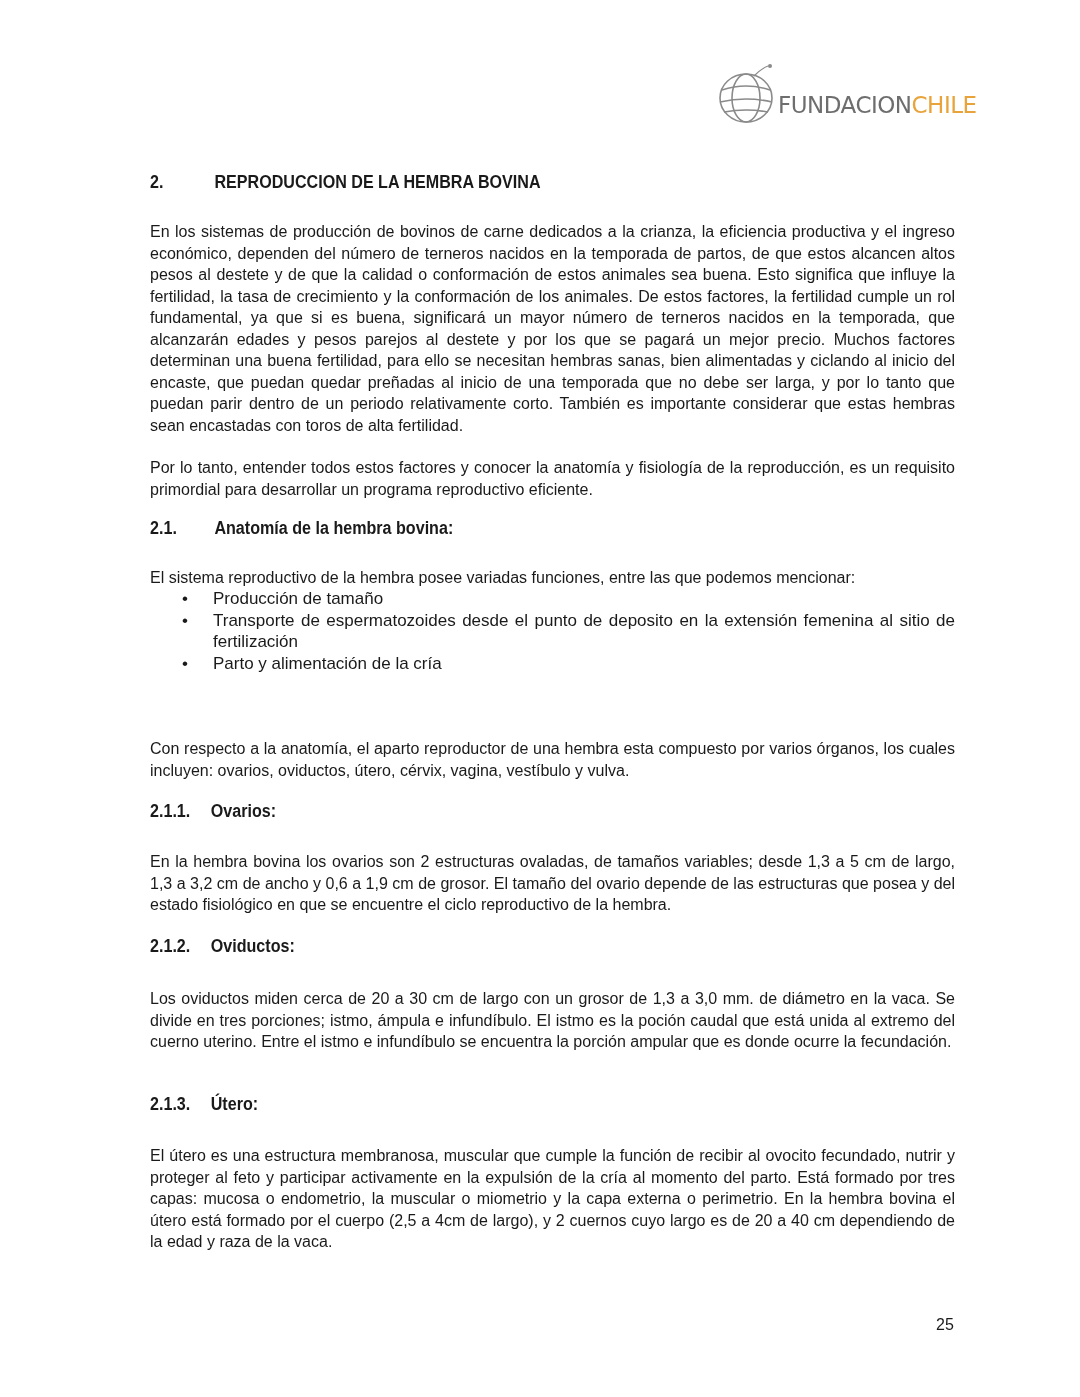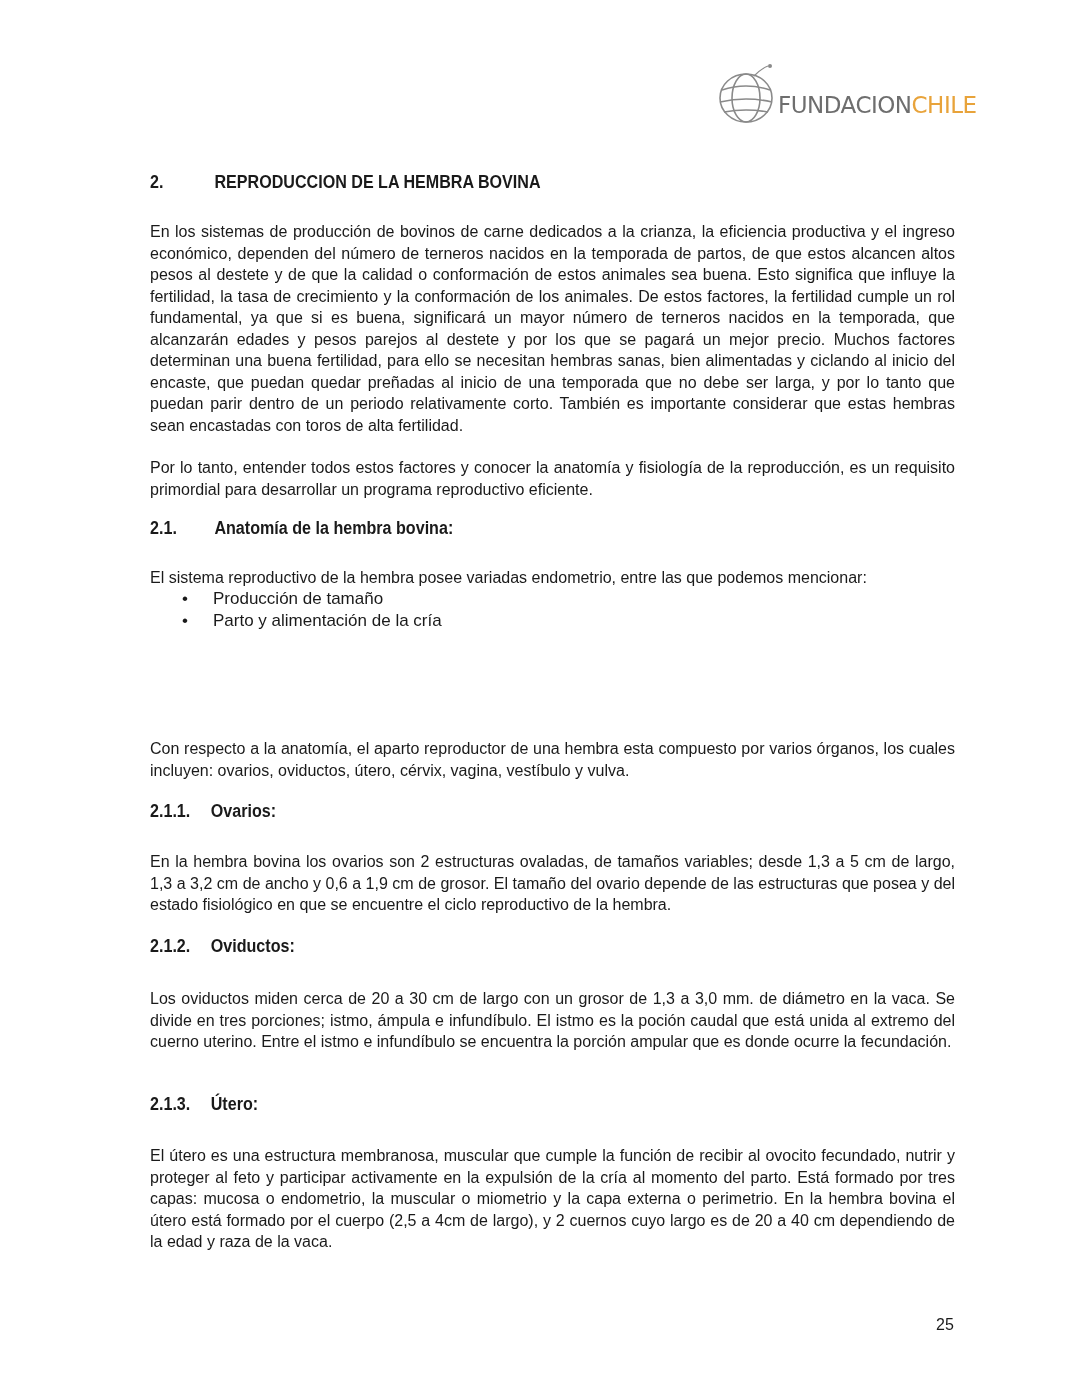--- a/index.html
+++ b/index.html
@@ -46,24 +46,25 @@
     <span class="num" style="width:70px;">2.</span><span>REPRODUCCION DE LA HEMBRA BOVINA</span>
   </div>
 
   <p class="para" style="top:221px;">En los sistemas de producción de bovinos de carne dedicados a la crianza, la eficiencia productiva y el ingreso económico, dependen del número de terneros nacidos en la temporada de partos, de que estos alcancen altos pesos al destete y de que la calidad o conformación de estos animales sea buena. Esto significa que influye la fertilidad, la tasa de crecimiento y la conformación de los animales. De estos factores, la fertilidad cumple un rol fundamental, ya que si es buena, significará un mayor número de terneros nacidos en la temporada, que alcanzarán edades y pesos parejos al destete y por los que se pagará un mejor precio. Muchos factores determinan una buena fertilidad, para ello se necesitan hembras sanas, bien alimentadas y ciclando al inicio del encaste, que puedan quedar preñadas al inicio de una temporada que no debe ser larga, y por lo tanto que puedan parir dentro de un periodo relativamente corto. También es importante considerar que estas hembras sean encastadas con toros de alta fertilidad.</p>
   <p class="para" style="top:457px;">Por lo tanto,  entender todos estos factores y conocer la anatomía y fisiología de la reproducción, es un requisito primordial para desarrollar un programa reproductivo eficiente.</p>
 
   <div class="h" style="top:518px;">
     <span class="num" style="width:70px;">2.1.</span><span>Anatomía de la hembra bovina:</span>
   </div>
 
-  <p class="para" style="top:567px;">El sistema reproductivo de la hembra posee variadas endometrio, entre las que podemos mencionar:</p>
+  <p class="para" style="top:567px;">El sistema reproductivo de la hembra posee variadas funciones, entre las que podemos mencionar:</p>
 
   <ul class="bullets" style="top:588px;">
     <li>Producción de tamaño</li>
+    <li>Transporte de espermatozoides desde el punto de deposito en la extensión femenina al sitio de fertilización</li>
     <li>Parto y alimentación de la cría</li>
   </ul>
 
   <p class="para" style="top:738px;">Con respecto a la anatomía, el aparto reproductor de una hembra esta compuesto por varios órganos, los cuales incluyen: ovarios, oviductos, útero, cérvix, vagina, vestíbulo y vulva.</p>
 
   <div class="h" style="top:801px;">
     <span class="num" style="width:66px;">2.1.1.</span><span>Ovarios:</span>
   </div>
 
   <p class="para" style="top:851px;">En la hembra bovina los ovarios son 2 estructuras ovaladas, de tamaños variables; desde 1,3 a 5 cm de largo, 1,3 a 3,2 cm de ancho y 0,6 a 1,9 cm de grosor. El tamaño del ovario depende de las estructuras que posea y del estado fisiológico en que se encuentre el ciclo reproductivo de la hembra.</p>

